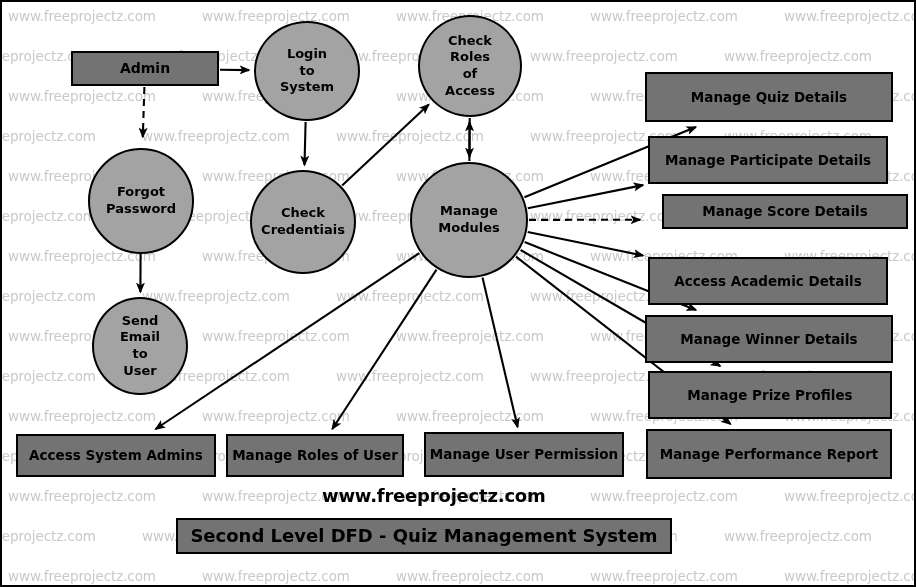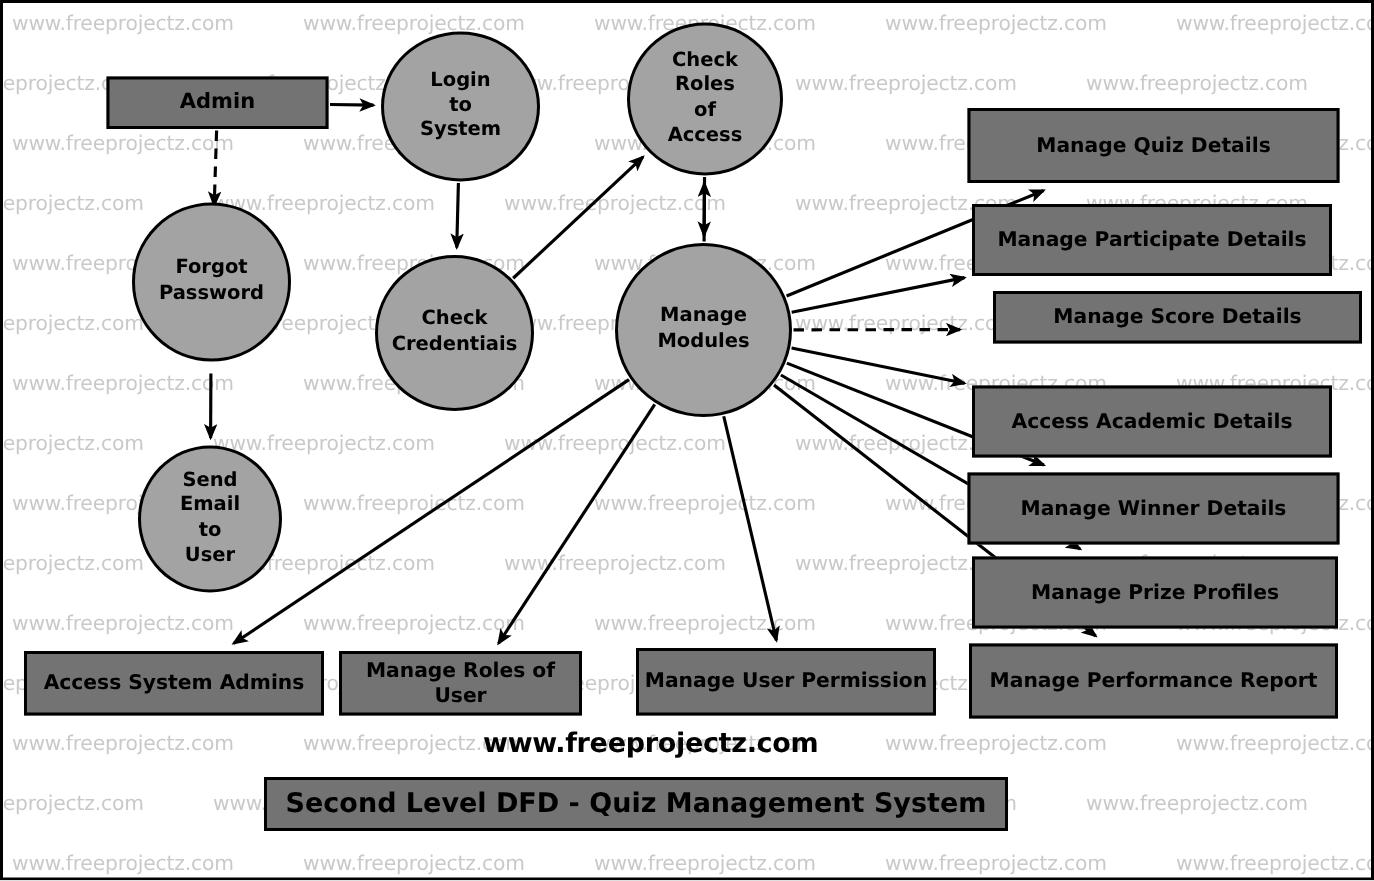--- a/index.html
+++ b/index.html
@@ -200,21 +200,21 @@
       </g>
   </svg>
 
   <div id="nodes">
       <div class="node ellipse" style="left: 254px; top: 21px; width: 106px; height: 100px;">
         <div class="lbl">Login<br>to<br>System</div>
       </div>
       <div class="node ellipse" style="left: 418px; top: 15px; width: 104px; height: 102px;">
         <div class="lbl">Check<br>Roles<br>of<br>Access</div>
       </div>
-      <div class="node ellipse" style="left: 88px; top: 135px; width: 106px; height: 106px;">
+      <div class="node ellipse" style="left: 88px; top: 148px; width: 106px; height: 106px;">
         <div class="lbl">Forgot<br>Password</div>
       </div>
       <div class="node ellipse" style="left: 250px; top: 170px; width: 106px; height: 104px;">
         <div class="lbl">Check<br>Credentiais</div>
       </div>
       <div class="node ellipse" style="left: 410px; top: 162px; width: 118px; height: 116px;">
         <div class="lbl">Manage<br>Modules</div>
       </div>
       <div class="node ellipse" style="left: 92px; top: 297px; width: 96px; height: 98px;">
         <div class="lbl">Send<br>Email<br>to<br>User</div>
@@ -239,21 +239,21 @@
       </div>
       <div class="node box datastore" style="left: 648px; top: 371px; width: 244px; height: 48px;">
         <div class="lbl">Manage Prize Profiles</div>
       </div>
       <div class="node box datastore" style="left: 646px; top: 429px; width: 246px; height: 50px;">
         <div class="lbl">Manage Performance Report</div>
       </div>
       <div class="node box datastore" style="left: 16px; top: 434px; width: 200px; height: 43px;">
         <div class="lbl">Access System Admins</div>
       </div>
-      <div class="node box datastore" style="left: 226px; top: 434px; width: 162px; height: 43px;">
+      <div class="node box datastore" style="left: 226px; top: 434px; width: 178px; height: 43px;">
         <div class="lbl">Manage Roles of User</div>
       </div>
       <div class="node box datastore" style="left: 424px; top: 432px; width: 200px; height: 45px;">
         <div class="lbl">Manage User Permission</div>
       </div>
       <div class="node box" id="title-box" style="left: 176px; top: 518px; width: 496px; height: 36px;">
         <div class="lbl">Second Level DFD - Quiz Management System</div>
       </div>
     </div>
 

